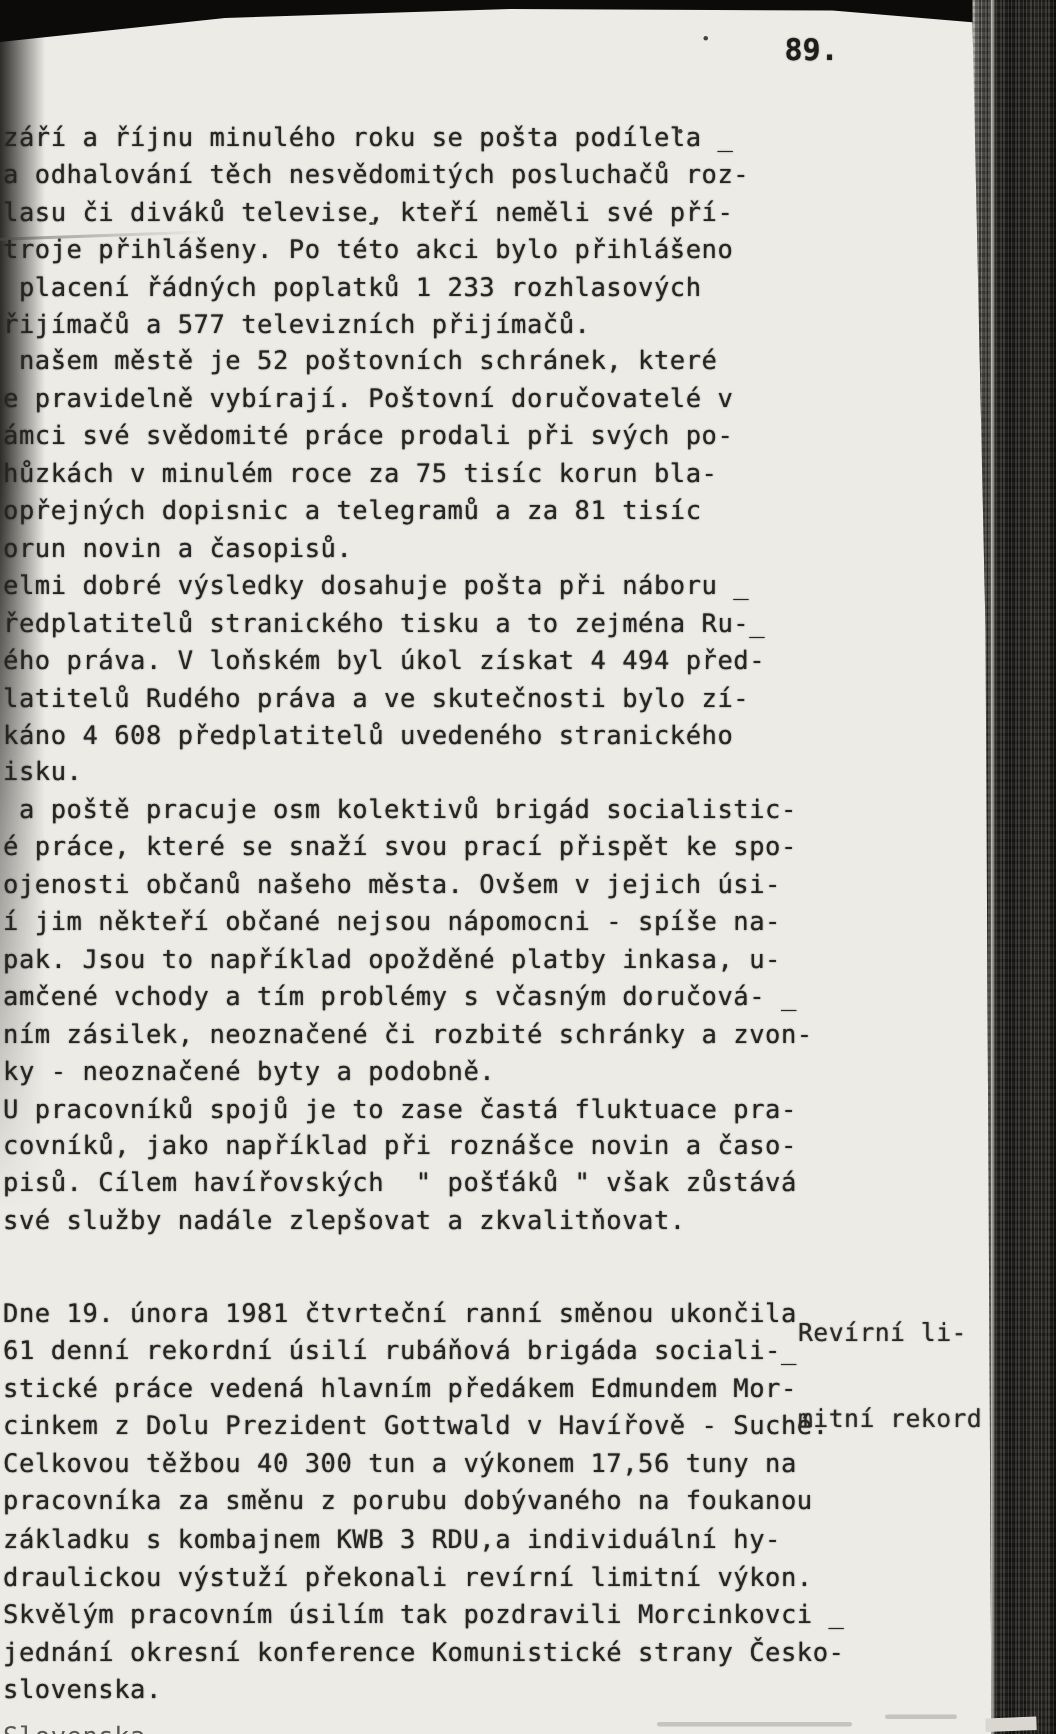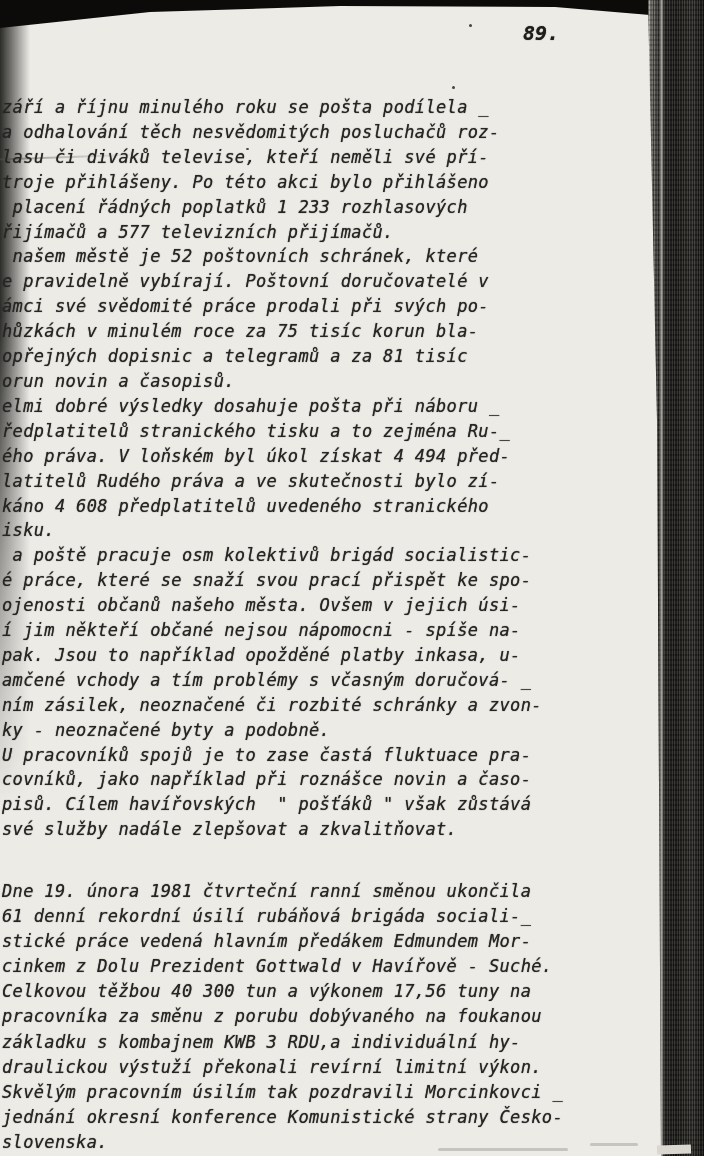--- a/index.html
+++ b/index.html
@@ -2,21 +2,20 @@
 <html><head>
 <meta charset="utf-8">
 <style>
   html,body { margin:0; padding:0; background:#555; }
   .page {
     position:relative;
     width:704px; height:1156px;
     background:#edebe6;
     overflow:hidden;
     font-family:"DejaVu Sans Mono","Liberation Mono",monospace;
-    font-style:italic;
   }
   
   .top-edge {
     position:absolute; left:0; top:0; width:704px; height:60px;
     background:#0c0b09;
     clip-path:polygon(0 0,704px 0,704px 36px,650px 15px,555px 7px,340px 6px,150px 12px,0 28px);
   }
   .right-edge {
     position:absolute; right:0; top:0; width:56px; height:1156px;
     background:
@@ -54,21 +53,20 @@
   .pageno {
     position:absolute; left:523px; top:21px;
     font-size:20px; font-weight:bold; color:#1e1d1b;
     text-shadow:0 0 1px rgba(30,30,28,.8);
   }
   .text-block {
     position:absolute; left:2px;
     font-size:17px; letter-spacing:.35px;
     color:#262523; white-space:pre;
     text-shadow:0 0 1px rgba(38,37,35,.85);
-    margin-top:15px;
   }
   .block-a { top:80px;  line-height:24.9px; }
   .block-b { top:864px; line-height:25.1px; }
   .block-c { top:1146px; line-height:25px; color:#5a5853; text-shadow:none; }
   .margin-note {
     position:absolute; left:532px; top:841px;
     font-size:16.5px; line-height:19px; letter-spacing:.3px;
     color:#2b2a27; white-space:pre;
     text-shadow:0 0 1px rgba(43,42,39,.8);
   }
@@ -88,14 +86,18 @@
   <div class="speck s3"></div>
   <div class="smudge m1"></div>
   <div class="smudge m2"></div>
 
   <div class="pageno">89.</div>
 
   <div class="text-block block-a"><div class="line">září a říjnu minulého roku se pošta podílela _</div><div class="line">a odhalování těch nesvědomitých posluchačů roz-</div><div class="line">lasu či diváků televise, kteří neměli své pří-</div><div class="line">troje přihlášeny. Po této akci bylo přihlášeno</div><div class="line"> placení řádných poplatků 1 233 rozhlasových</div><div class="line">řijímačů a 577 televizních přijímačů.</div><div class="line"> našem městě je 52 poštovních schránek, které</div><div class="line">e pravidelně vybírají. Poštovní doručovatelé v</div><div class="line">ámci své svědomité práce prodali při svých po-</div><div class="line">hůzkách v minulém roce za 75 tisíc korun bla-</div><div class="line">opřejných dopisnic a telegramů a za 81 tisíc</div><div class="line">orun novin a časopisů.</div><div class="line">elmi dobré výsledky dosahuje pošta při náboru _</div><div class="line">ředplatitelů stranického tisku a to zejména Ru-_</div><div class="line">ého práva. V loňském byl úkol získat 4 494 před-</div><div class="line">latitelů Rudého práva a ve skutečnosti bylo zí-</div><div class="line">káno 4 608 předplatitelů uvedeného stranického</div><div class="line">isku.</div><div class="line"> a poště pracuje osm kolektivů brigád socialistic-</div><div class="line">é práce, které se snaží svou prací přispět ke spo-</div><div class="line">ojenosti občanů našeho města. Ovšem v jejich úsi-</div><div class="line">í jim někteří občané nejsou nápomocni - spíše na-</div><div class="line">pak. Jsou to například opožděné platby inkasa, u-</div><div class="line">amčené vchody a tím problémy s včasným doručová- _</div><div class="line">ním zásilek, neoznačené či rozbité schránky a zvon-</div><div class="line">ky - neoznačené byty a podobně.</div><div class="line">U pracovníků spojů je to zase častá fluktuace pra-</div><div class="line">covníků, jako například při roznášce novin a časo-</div><div class="line">pisů. Cílem havířovských  " pošťáků " však zůstává</div><div class="line">své služby nadále zlepšovat a zkvalitňovat.</div></div>
   <div class="text-block block-b"><div class="line">Dne 19. února 1981 čtvrteční ranní směnou ukončila</div><div class="line">61 denní rekordní úsilí rubáňová brigáda sociali-_</div><div class="line">stické práce vedená hlavním předákem Edmundem Mor-</div><div class="line">cinkem z Dolu Prezident Gottwald v Havířově - Suché.</div><div class="line">Celkovou těžbou 40 300 tun a výkonem 17,56 tuny na</div><div class="line">pracovníka za směnu z porubu dobývaného na foukanou</div><div class="line">základku s kombajnem KWB 3 RDU,a individuální hy-</div><div class="line">draulickou výstuží překonali revírní limitní výkon.</div><div class="line">Skvělým pracovním úsilím tak pozdravili Morcinkovci _</div><div class="line">jednání okresní konference Komunistické strany Česko-</div><div class="line">slovenska.</div></div>
   <div class="text-block block-c"><div class="line">Slovenska</div></div>
 
+  <div class="margin-note">
+    <div>Revírní li-</div>
+    <div>mitní rekord</div>
+  </div>
 
 </div>
 
 </body></html>

